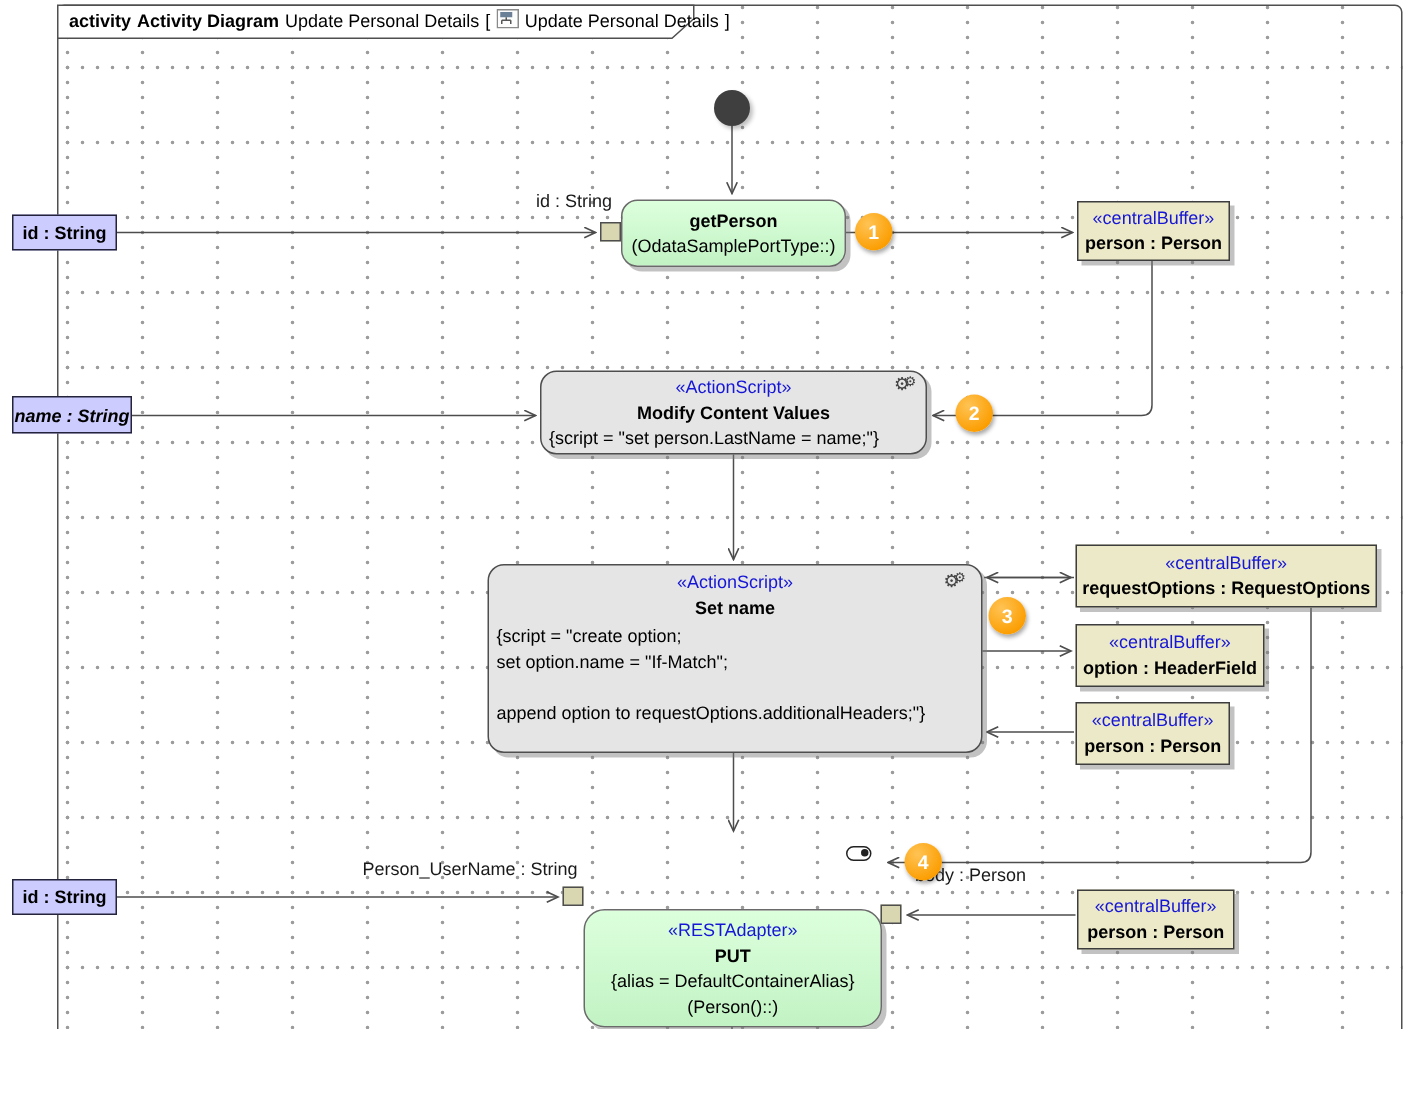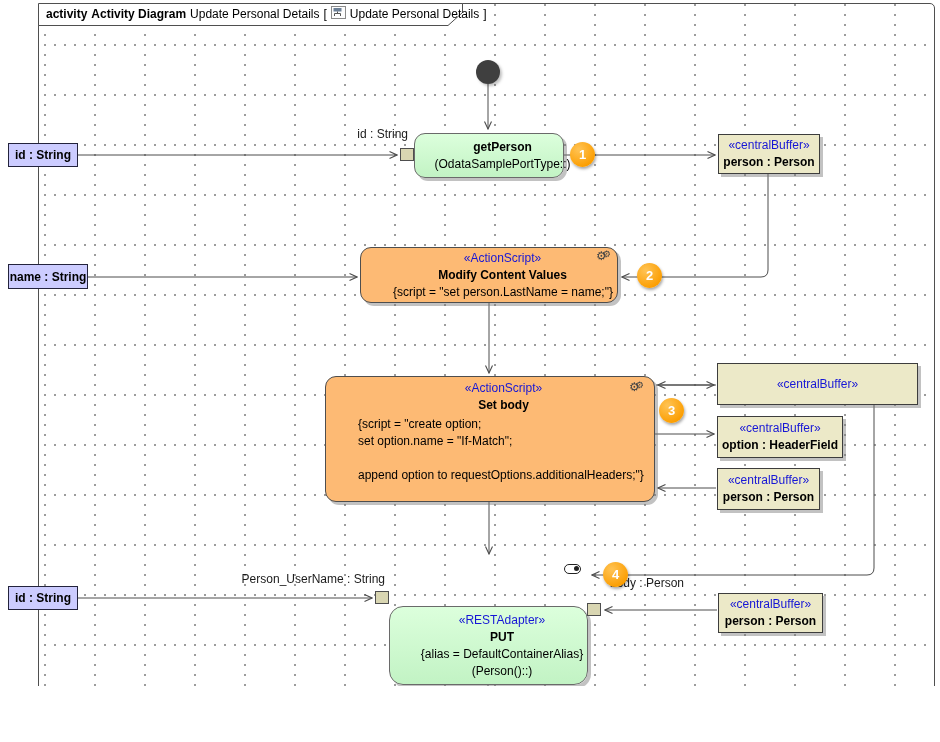--- a/index.html
+++ b/index.html
@@ -10,24 +10,24 @@
       radial-gradient(circle at 5px 45px,#9c9c9c 0.9px,rgba(0,0,0,0) 1.45px),
       radial-gradient(circle at 45px 5px,#9c9c9c 0.9px,rgba(0,0,0,0) 1.45px);
     background-size:10px 50px,50px 10px;
     background-position:1px -4px,11px -4px;}
   .frame{position:absolute;left:38px;top:3px;width:897px;height:735px;
          border:1px solid #4f4f4f;border-radius:5px;box-sizing:border-box;}
   .edges{position:absolute;left:0;top:0;}
   .tab-text{position:absolute;left:46px;top:6px;height:16px;display:flex;align-items:center;gap:4px;white-space:nowrap;}
   .tab-text .bold{font-weight:bold;}
   .node{position:absolute;box-sizing:border-box;display:flex;flex-direction:column;
-        align-items:center;justify-content:center;text-align:center;line-height:17px;padding-left:27px;}
+        justify-content:center;text-align:center;line-height:17px;}
   .action{border:1px solid #6a6a6a;border-radius:11px;box-shadow:3px 3px 0 rgba(120,120,120,.45);}
   .green{background:linear-gradient(180deg,#dcffdc,#c2f3c4);}
-  .tan{background:#fdba74;border-color:#4e4e4e;}
+  .tan{background:#e5e5e5;border-color:#4e4e4e;}
   .buffer{position:absolute;box-sizing:border-box;border:1px solid #3d3d3d;background:#ece9c8;
           box-shadow:3px 3px 0 rgba(120,120,120,.45);display:flex;flex-direction:column;
           justify-content:center;text-align:center;line-height:17px;}
   .stereo{color:#1616d6;}
   .bold{font-weight:bold;}
   .script{align-self:flex-start;text-align:left;padding-left:5px;}
   .script-line{height:17px;white-space:nowrap;}
   .param{position:absolute;background:#ccccff;border:1px solid #23233c;box-sizing:border-box;
          display:flex;align-items:center;justify-content:center;font-weight:bold;}
   .badge{position:absolute;width:25px;height:25px;border-radius:50%;
@@ -110,21 +110,21 @@
 
   <div class="node action tan" style="left:360px;top:247px;width:258px;height:56px;">
     <div class="stereo">«ActionScript»</div>
     <div class="bold">Modify Content Values</div>
     <div class="script">{script = "set person.LastName = name;"}</div>
   </div>
   <div class="gears" style="left:596px;top:250px;"><span class="gear-big">⚙</span><span class="gear-small">⚙</span></div>
 
   <div class="node action tan" style="left:325px;top:376px;width:330px;height:126px;justify-content:flex-start;padding-top:3px;">
     <div class="stereo">«ActionScript»</div>
-    <div class="bold">Set body</div>
+    <div class="bold">Set name</div>
     <div class="script" style="width:100%;margin-top:2px;">
       <div class="script-line">{script = "create option;</div>
       <div class="script-line">set option.name = "If-Match";</div>
       <div class="script-line"></div>
       <div class="script-line">append option to requestOptions.additionalHeaders;"}</div>
     </div>
   </div>
   <div class="gears" style="left:629px;top:381px;"><span class="gear-big">⚙</span><span class="gear-small">⚙</span></div>
 
   <div class="node action green" style="left:389px;top:558px;width:199px;height:79px;border-radius:14px;margin-top:48px;">
@@ -134,38 +134,39 @@
     <div>(Person()::)</div>
   </div>
   <div class="toggle"></div>
 
   <div class="buffer" style="left:718px;top:134px;width:102px;height:40px;">
     <div class="stereo">«centralBuffer»</div>
     <div class="bold">person : Person</div>
   </div>
   <div class="buffer" style="left:717px;top:363px;width:201px;height:42px;">
     <div class="stereo">«centralBuffer»</div>
+    <div class="bold">requestOptions : RequestOptions</div>
   </div>
   <div class="buffer" style="left:717px;top:416px;width:126px;height:42px;">
     <div class="stereo">«centralBuffer»</div>
     <div class="bold">option : HeaderField</div>
   </div>
   <div class="buffer" style="left:717px;top:468px;width:103px;height:42px;">
     <div class="stereo">«centralBuffer»</div>
     <div class="bold">person : Person</div>
   </div>
   <div class="buffer" style="left:718px;top:593px;width:105px;height:40px;">
     <div class="stereo">«centralBuffer»</div>
     <div class="bold">person : Person</div>
   </div>
 
   <div class="param" style="left:8px;top:143px;width:70px;height:24px;">
     <span>id : String</span>
   </div>
-  <div class="param" style="left:8px;top:264px;width:80px;height:25px;">
+  <div class="param" style="left:8px;top:264px;width:80px;height:25px;font-style:italic;">
     <span>name : String</span>
   </div>
   <div class="param" style="left:8px;top:586px;width:70px;height:24px;">
     <span>id : String</span>
   </div>
 
   <div class="pin" style="left:400px;top:148px;"></div>
   <div class="pin" style="left:375px;top:591px;"></div>
   <div class="pin" style="left:587px;top:603px;"></div>
 

